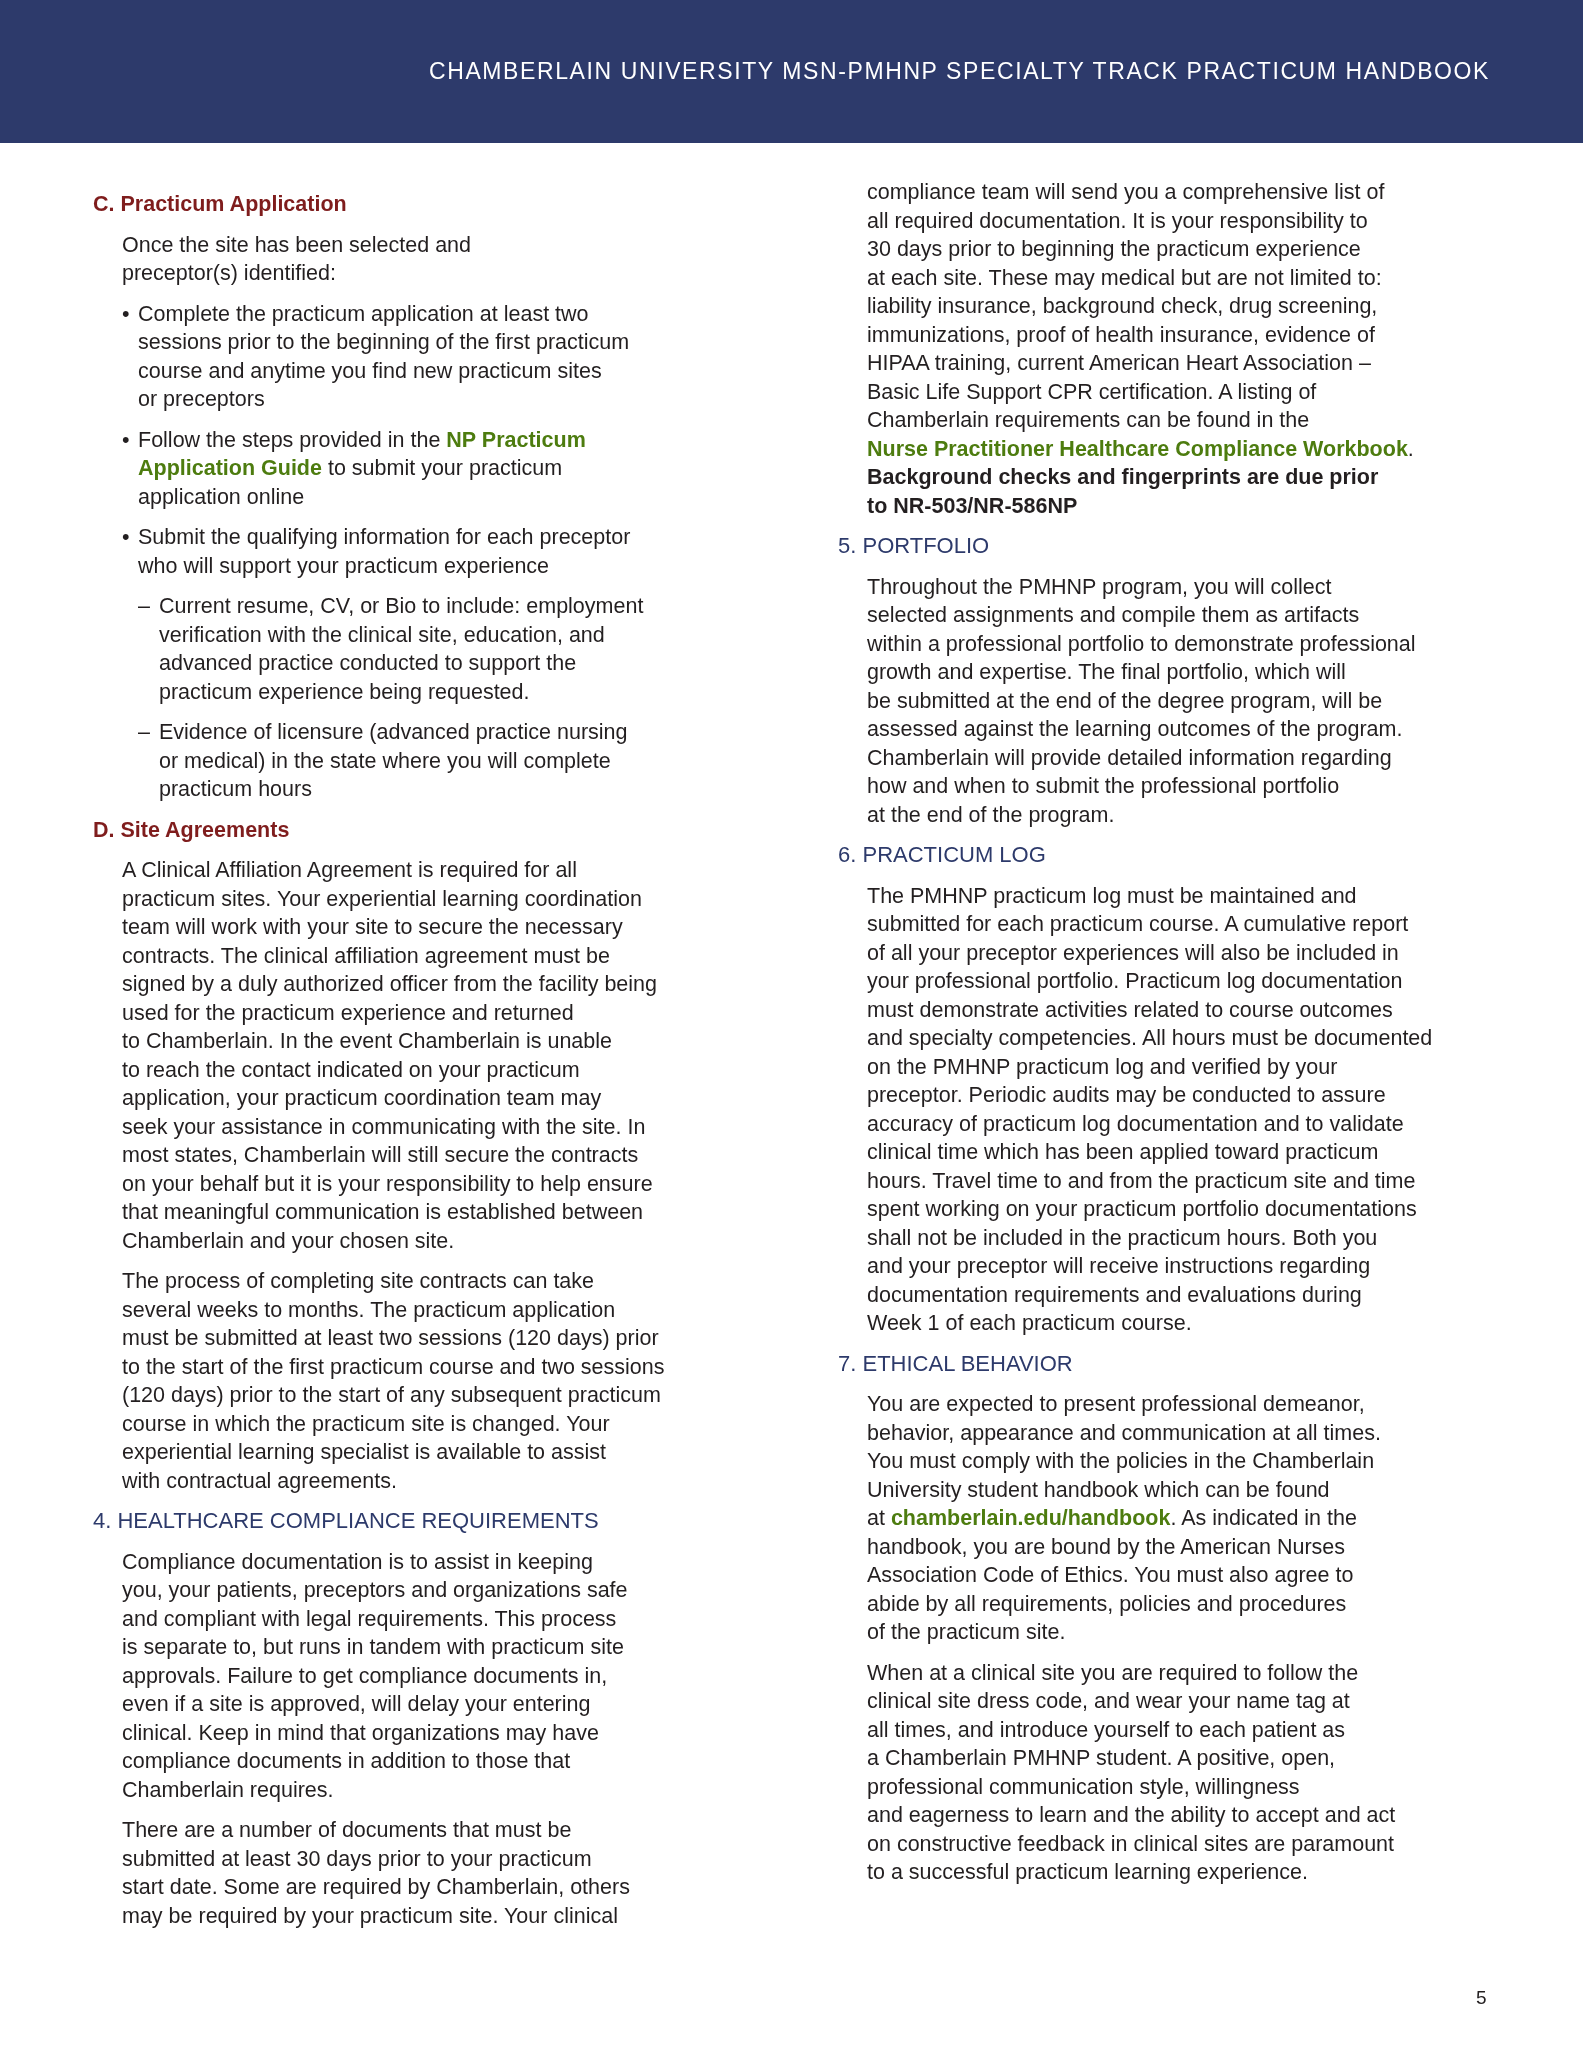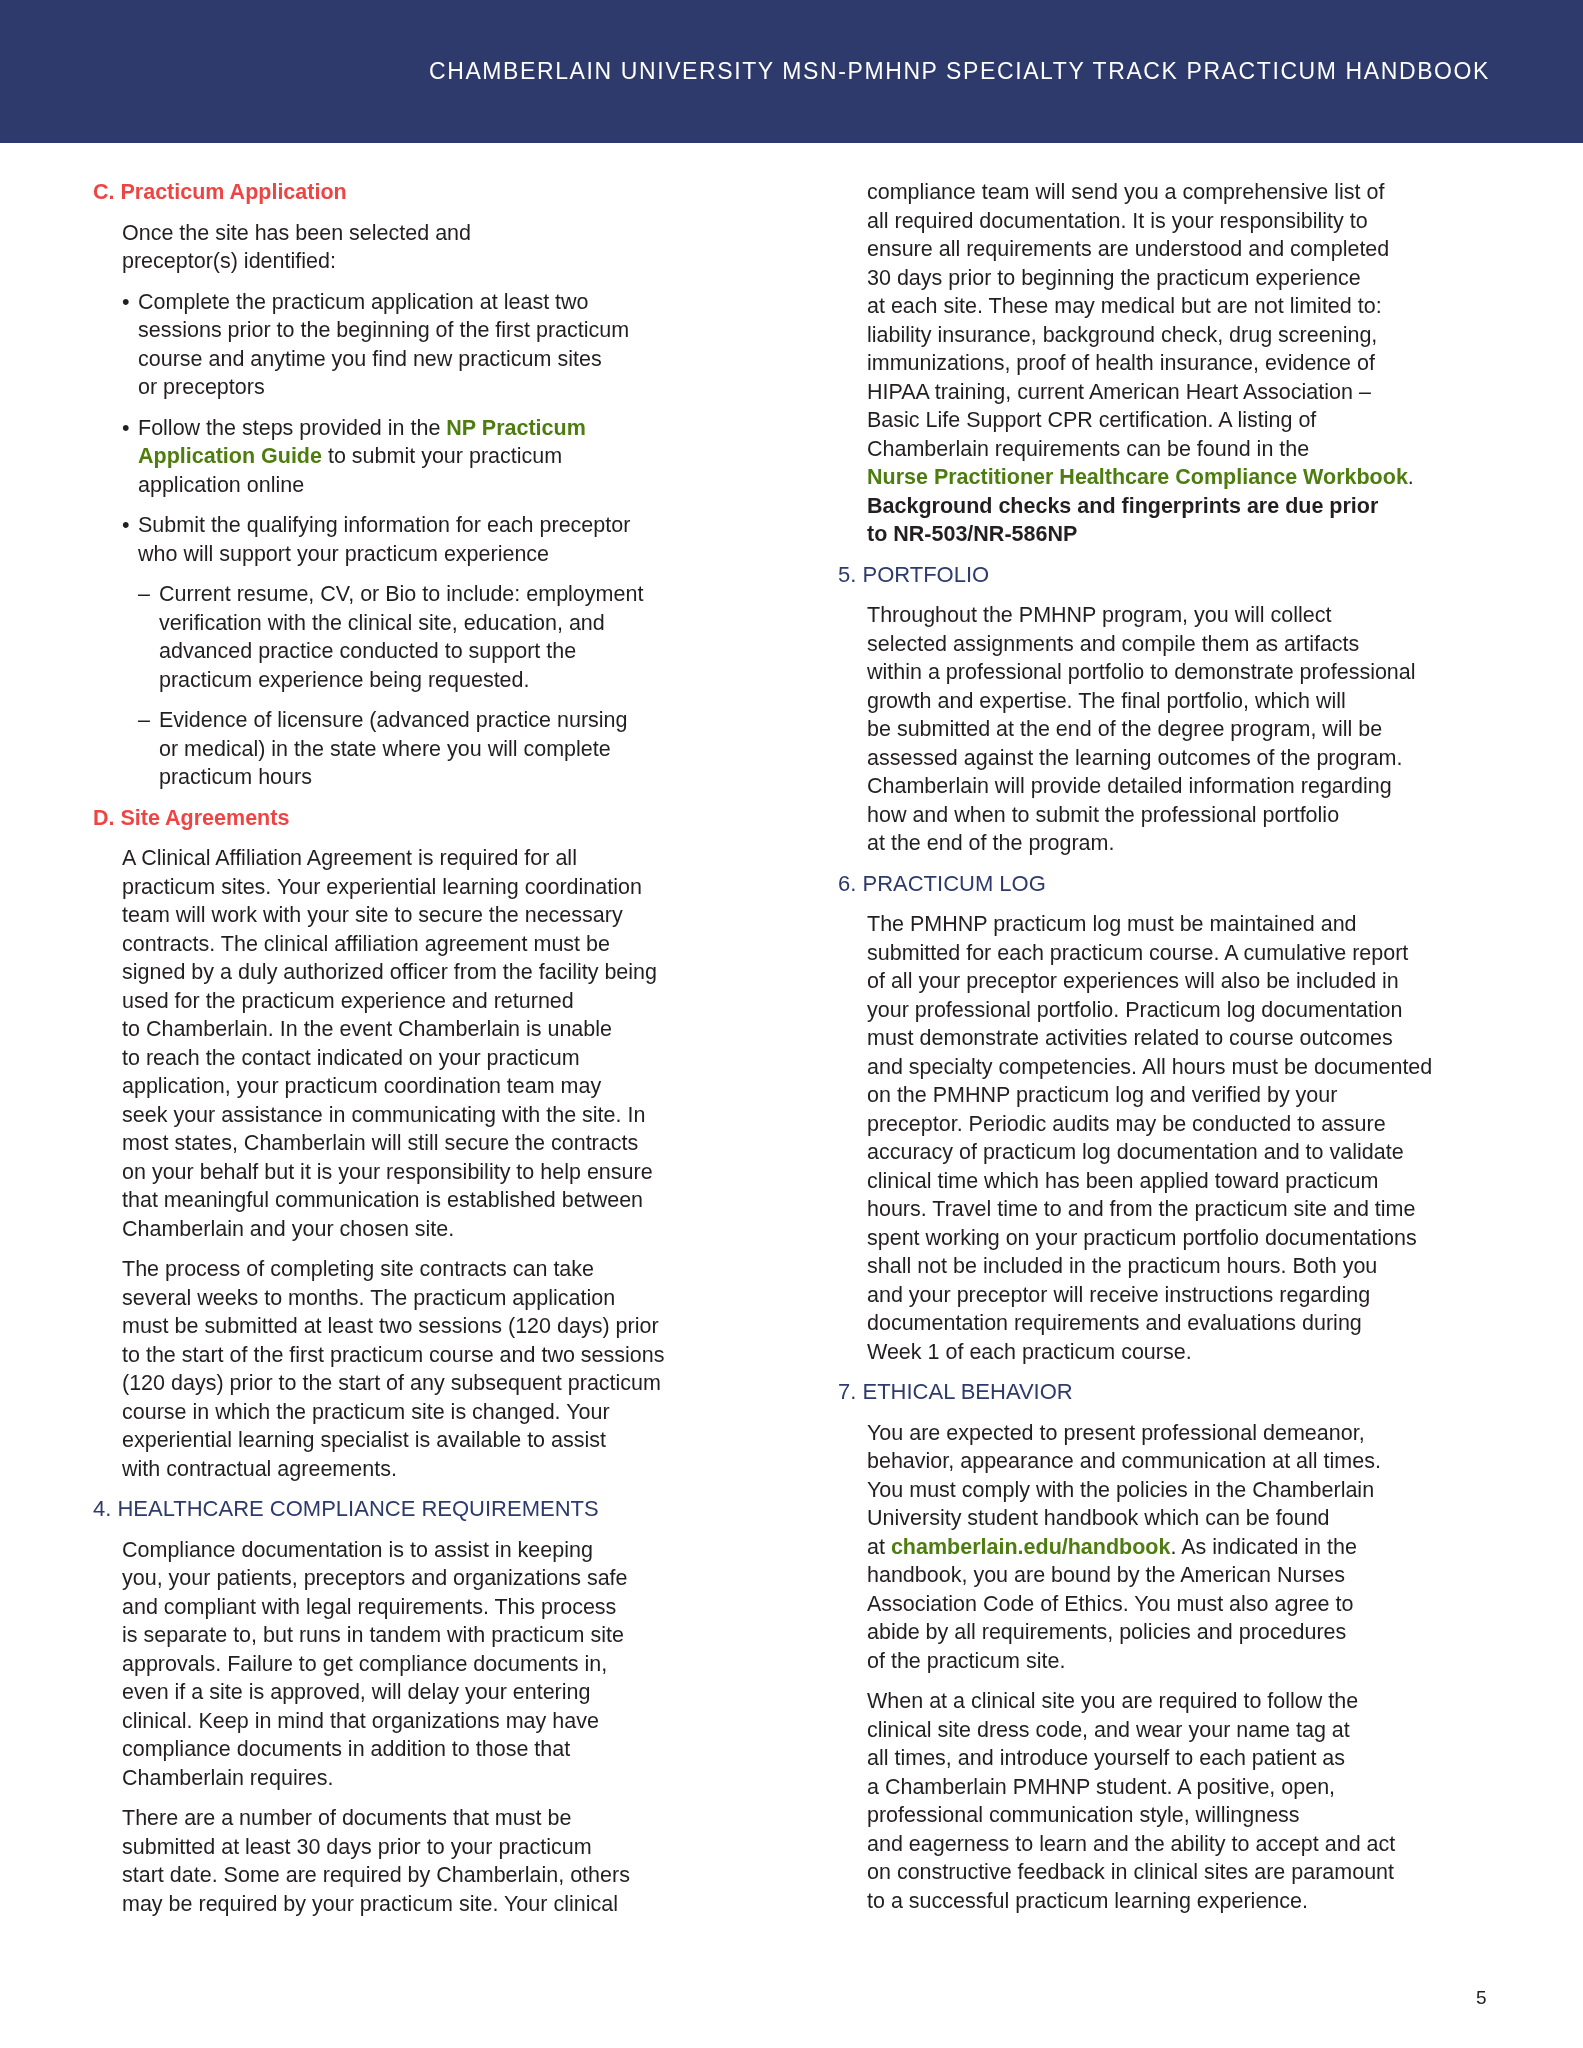--- a/index.html
+++ b/index.html
@@ -14,21 +14,21 @@
   }
   .header-title {
     position: absolute; right: 93px; top: 58px;
     color: #ffffff; font-size: 23px; letter-spacing: 1.6px;
     white-space: nowrap;
   }
   .col { position: absolute; top: 178px; }
   .col-left { left: 93px; width: 650px; }
   .col-right { left: 838px; width: 660px; }
   .line { display: block; font-size: 21.5px; line-height: 28.5px; white-space: nowrap; }
-  .sub-heading { font-weight: bold; font-size: 21.5px; line-height: 28.5px; margin-bottom: 12px; color: #ef4444; }
+  .sub-heading { font-weight: bold; font-size: 21.5px; line-height: 28.5px; margin-bottom: 12px; color: #7f1d1d; margin-top: 12px; }
   .sec-heading { color: #2d3a6b; font-size: 22px; line-height: 28.5px; margin-bottom: 12px; }
   .indent { margin-left: 29px; }
   .para { margin-bottom: 12px; }
   .bullet { position: relative; padding-left: 16px; margin-left: 29px; margin-bottom: 12px; }
   .bullet .mark { position: absolute; left: 0; top: 0; font-size: 21.5px; line-height: 28.5px; }
   .dash { position: relative; padding-left: 21px; margin-left: 45px; margin-bottom: 12px; }
   .dash .mark { position: absolute; left: 0; top: 0; font-size: 21.5px; line-height: 28.5px; }
   .link { color: #4d7c0f; font-weight: bold; }
   .bold { font-weight: bold; }
   .gap-sec { margin-top: 8px; }
@@ -139,21 +139,20 @@
       <span class="line">may be required by your practicum site. Your clinical</span>
     </div>
   </div>
 </div>
 
 <div class="col col-right">
 
   <div class="indent para">
     <span class="line">compliance team will send you a comprehensive list of</span>
     <span class="line">all required documentation. It is your responsibility to</span>
-    <span class="line">ensure all requirements are understood and completed</span>
     <span class="line">30 days prior to beginning the practicum experience</span>
     <span class="line">at each site. These may medical but are not limited to:</span>
     <span class="line">liability insurance, background check, drug screening,</span>
     <span class="line">immunizations, proof of health insurance, evidence of</span>
     <span class="line">HIPAA training, current American Heart Association –</span>
     <span class="line">Basic Life Support CPR certification. A listing of</span>
     <span class="line">Chamberlain requirements can be found in the</span>
     <span class="line"><span class="link">Nurse Practitioner Healthcare Compliance Workbook</span><span>.</span></span>
     <span class="line bold">Background checks and fingerprints are due prior</span>
     <span class="line bold">to NR-503/NR-586NP</span>

